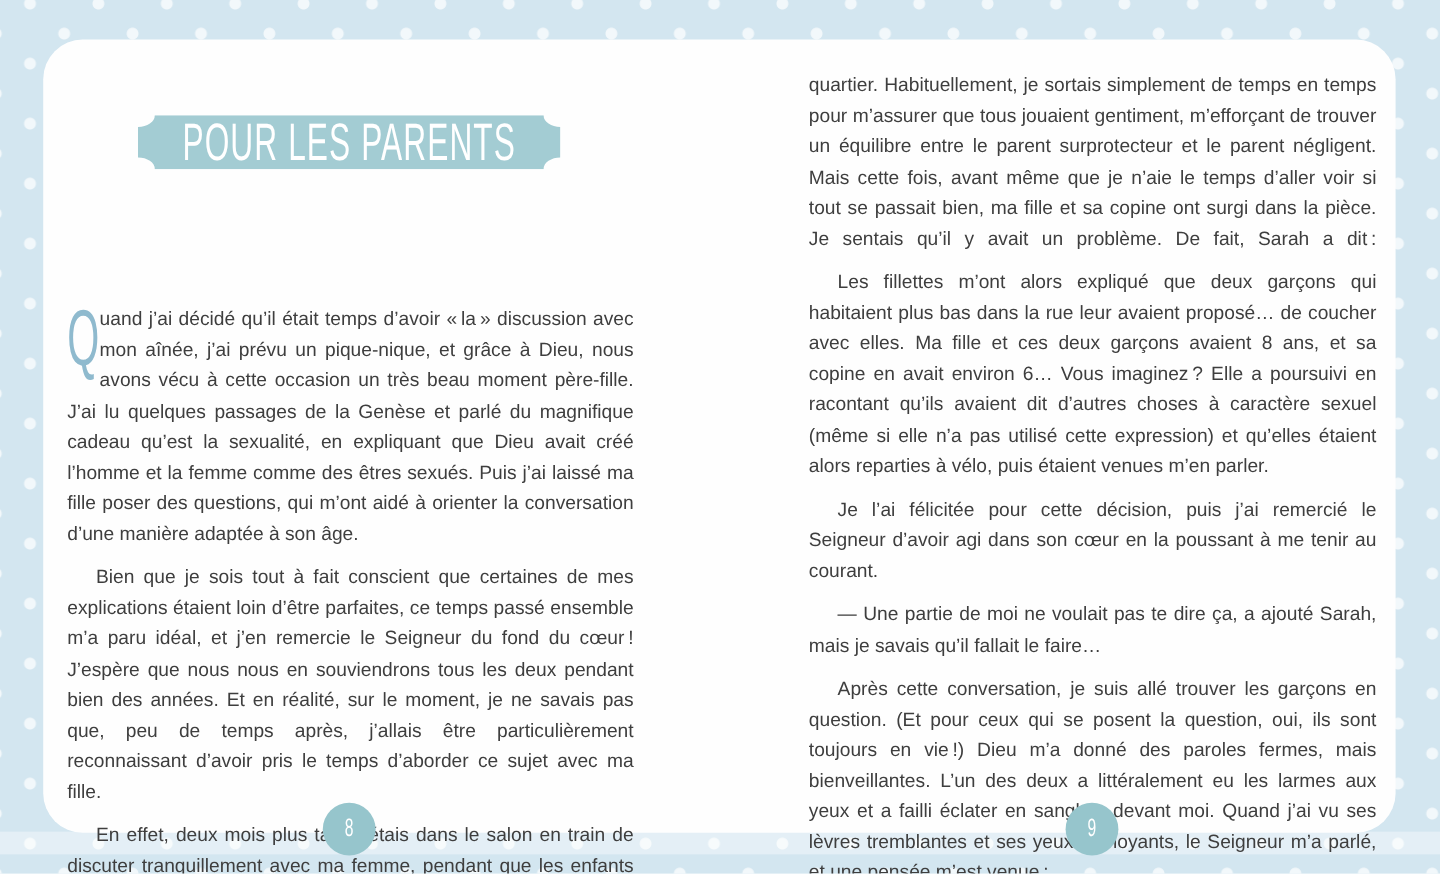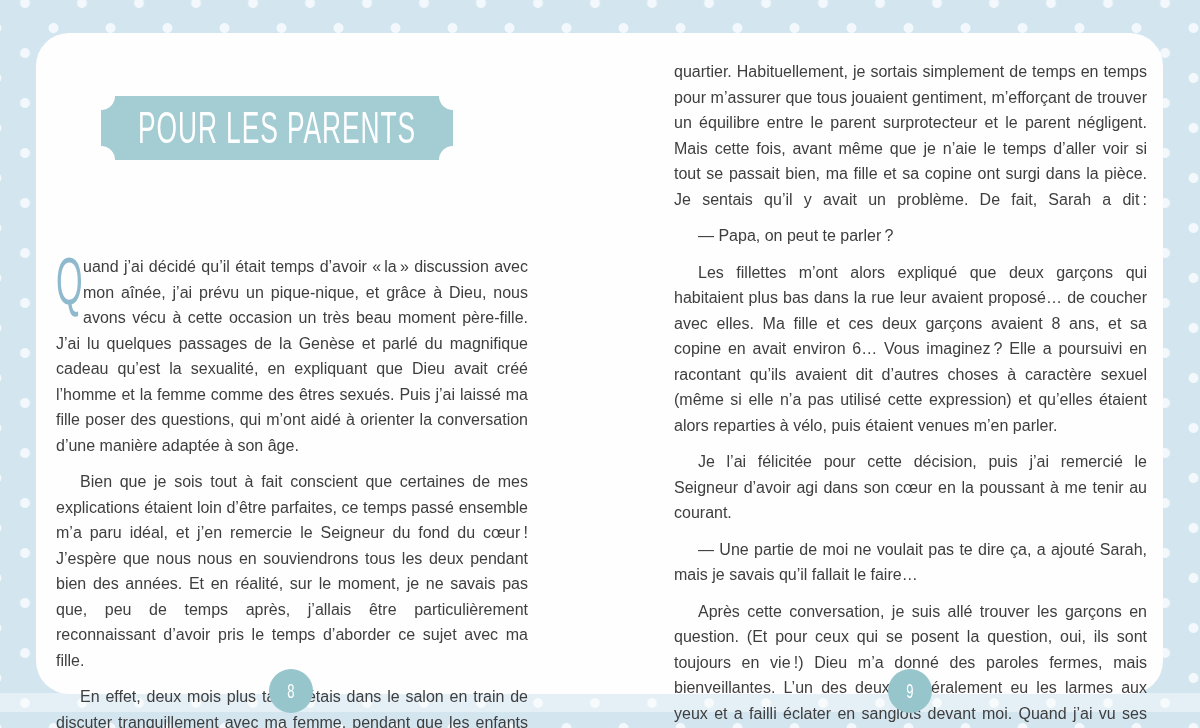--- a/index.html
+++ b/index.html
@@ -8,21 +8,21 @@
     font-family:"Liberation Sans",sans-serif;
     background-color:var(--background,#d3e6f0);
     background-image:
       radial-gradient(circle, var(--dots,rgba(255,255,255,.7)) 4.6px, rgba(255,255,255,0) 5.3px),
       radial-gradient(circle, var(--dots,rgba(255,255,255,.7)) 4.6px, rgba(255,255,255,0) 5.3px);
     background-size:57px 50px, 57px 50px;
     background-position:-3.5px -22px, 25px 3px;
   }
   .band{position:absolute;left:0;top:693px;width:100%;height:19px;background:rgba(255,255,255,.38);}
   .book{position:absolute;left:36px;top:33px;width:1127px;height:661px;background:var(--page,#fefefe);border-radius:33px;}
-  .badge{position:absolute;left:65px;top:63px;width:352px;height:64px;color:var(--badge,#a3ccd3);border-radius:11px;}
+  .badge{position:absolute;left:79px;top:63px;width:352px;height:45px;color:var(--badge,#a3ccd3);border-radius:11px;}
   .badge svg{position:absolute;left:0;top:0;width:100%;height:100%;display:block;}
   .badge .title{
     position:absolute;left:0;top:0;width:100%;height:100%;
     display:flex;align-items:center;justify-content:center;
     color:#fff;font-size:44px;letter-spacing:1.5px;white-space:nowrap;
     transform:scaleX(.6);transform-origin:50% 50%;font-weight:400;
   }
   .col{
     position:absolute;width:472px;text-align:justify;
     color:var(--text,#3e3e3e);font-size:16px;line-height:25.5px;hyphens:auto;
@@ -61,21 +61,20 @@
   </div>
 
   <article class="col col-left">
     <p class="no-indent"><span class="dropcap">Q</span><span>uand j’ai décidé qu’il était temps d’avoir « la » discussion avec mon aînée, j’ai prévu un pique-nique, et grâce à Dieu, nous avons vécu à cette occasion un très beau moment père-fille. J’ai lu quelques passages de la Genèse et parlé du magnifique cadeau qu’est la sexualité, en expliquant que Dieu avait créé l’homme et la femme comme des êtres sexués. Puis j’ai laissé ma fille poser des questions, qui m’ont aidé à orienter la conversation d’une manière adaptée à son âge.</span></p>
     <p>Bien que je sois tout à fait conscient que certaines de mes explications étaient loin d’être parfaites, ce temps passé ensemble m’a paru idéal, et j’en remercie le Seigneur du fond du cœur ! J’espère que nous nous en souviendrons tous les deux pendant bien des années. Et en réalité, sur le moment, je ne savais pas que, peu de temps après, j’allais être particulièrement reconnaissant d’avoir pris le temps d’aborder ce sujet avec ma fille.</p>
     <p class="continues">En effet, deux mois plus tard, j’étais dans le salon en train de discuter tranquillement avec ma femme, pendant que les enfants jouaient devant la maison. Cet endroit servait souvent de point de rencontre pour tous les enfants du</p>
   </article>
 
   <article class="col col-right">
     <p class="no-indent continues">quartier. Habituellement, je sortais simplement de temps en temps pour m’assurer que tous jouaient gentiment, m’efforçant de trouver un équilibre entre le parent surprotecteur et le parent négligent. Mais cette fois, avant même que je n’aie le temps d’aller voir si tout se passait bien, ma fille et sa copine ont surgi dans la pièce. Je sentais qu’il y avait un problème. De fait, Sarah a dit :</p>
-    <p>— Papa, on peut te parler ?</p>
     <p>Les fillettes m’ont alors expliqué que deux garçons qui habitaient plus bas dans la rue leur avaient proposé… de coucher avec elles. Ma fille et ces deux garçons avaient 8 ans, et sa copine en avait environ 6… Vous imaginez ? Elle a poursuivi en racontant qu’ils avaient dit d’autres choses à caractère sexuel (même si elle n’a pas utilisé cette expression) et qu’elles étaient alors reparties à vélo, puis étaient venues m’en parler.</p>
     <p>Je l’ai félicitée pour cette décision, puis j’ai remercié le Seigneur d’avoir agi dans son cœur en la poussant à me tenir au courant.</p>
     <p>— Une partie de moi ne voulait pas te dire ça, a ajouté Sarah, mais je savais qu’il fallait le faire…</p>
     <p><span>Après cette conversation, je suis allé trouver les garçons en question. (Et pour ceux qui se posent la question, oui, ils sont toujours en vie !) Dieu m’a donné des paroles fermes, mais bienveillantes. L’un des deux a littéralement eu les larmes aux yeux et a failli éclater en sanglots devant moi. Quand j’ai vu ses lèvres tremblantes et ses yeux larmoyants, le Seigneur m’a parlé, et une pensée m’est venue : </span></p>
   </article>
 
 </section>
 
 <div class="page-num left">
   <span>8</span>

